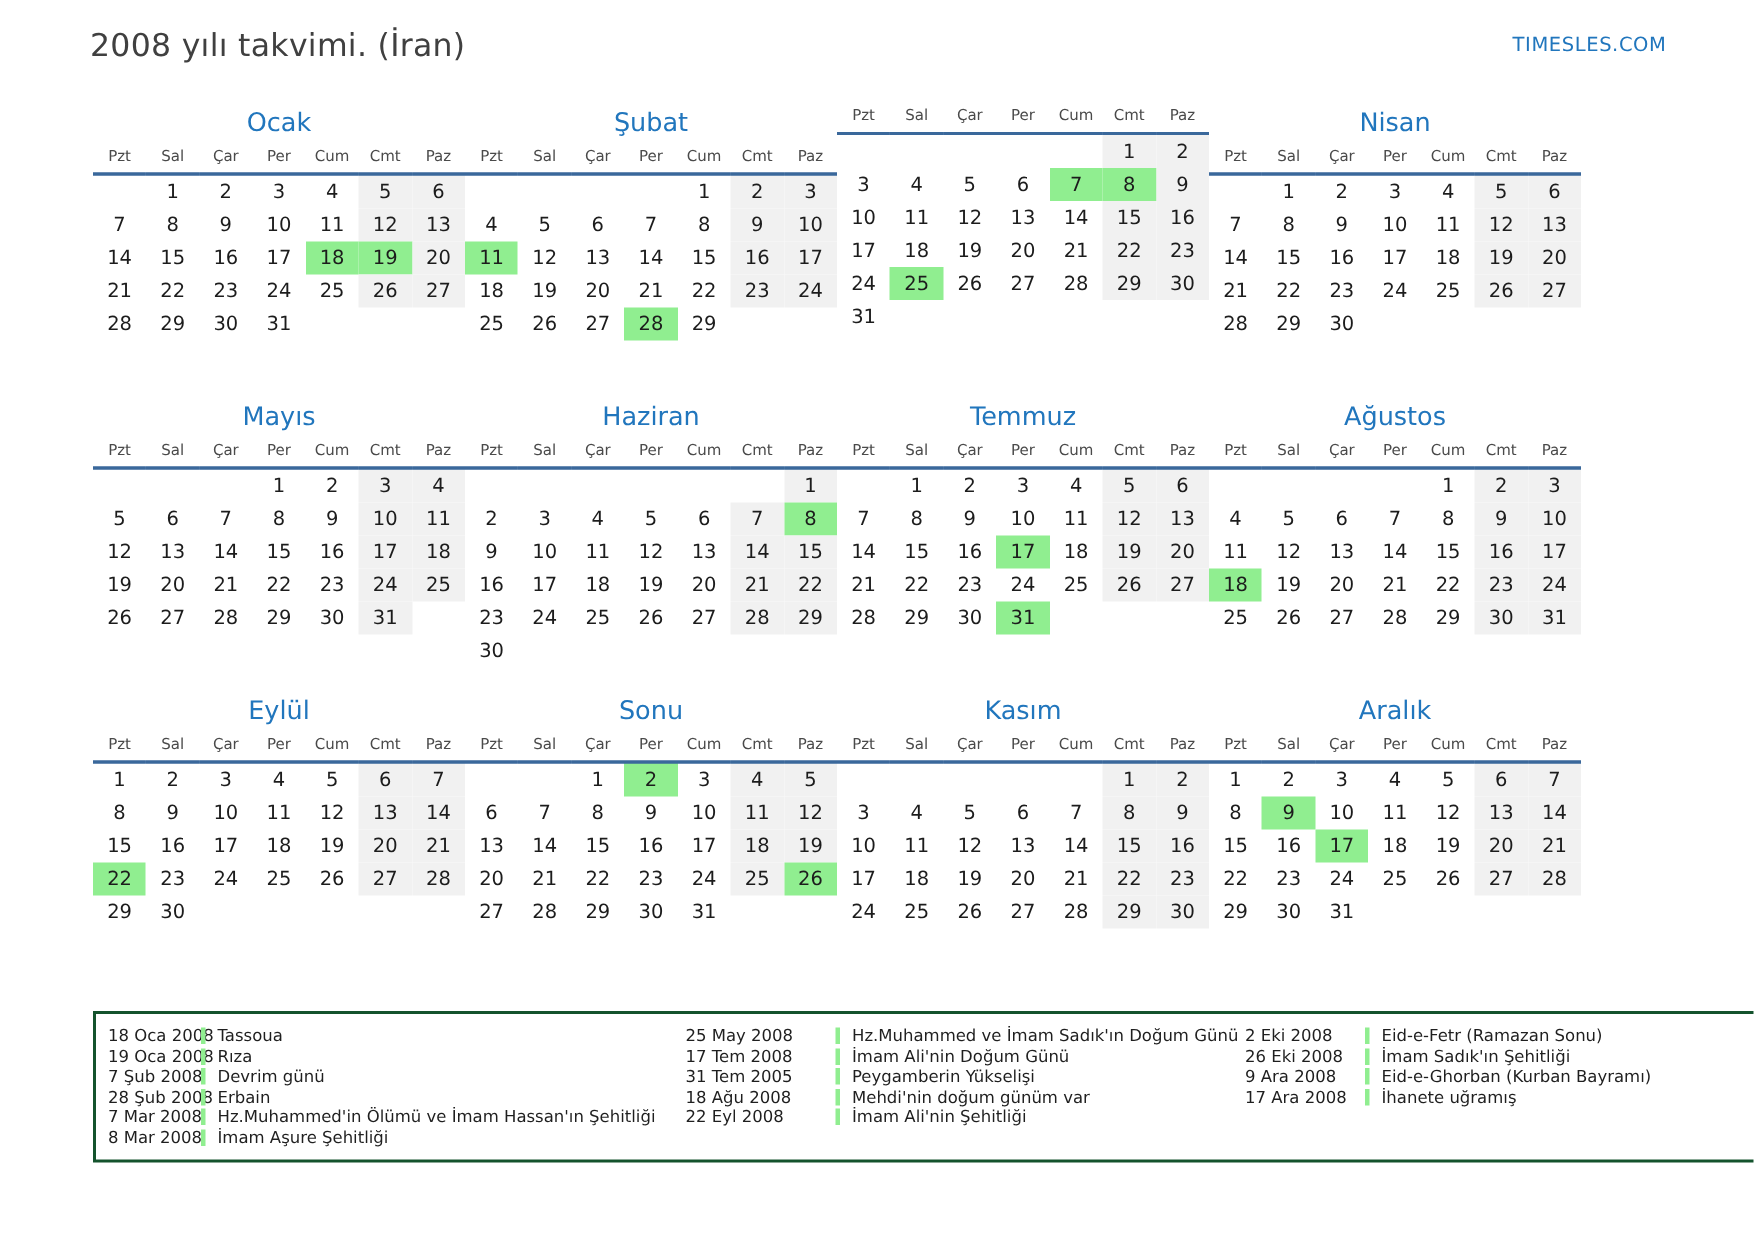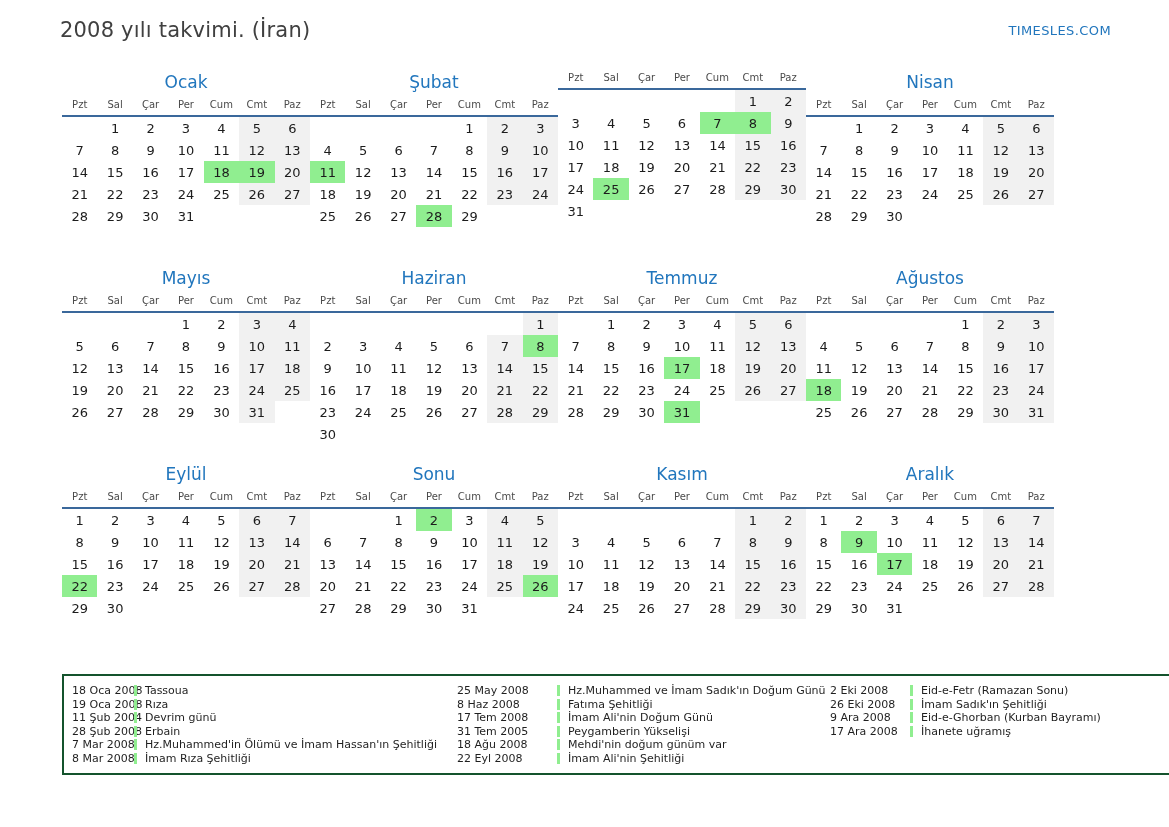--- a/index.html
+++ b/index.html
@@ -835,50 +835,45 @@
         <span class="legend-date">18 Oca 2008</span>
         <span class="tick"></span>
         <span class="legend-label">Tassoua</span>
       </div>
       <div class="legend-item">
         <span class="legend-date">19 Oca 2008</span>
         <span class="tick"></span>
         <span class="legend-label">Rıza</span>
       </div>
       <div class="legend-item">
-        <span class="legend-date">11 Şub 2004</span>
+        <span class="legend-date">7 Şub 2008</span>
         <span class="tick"></span>
         <span class="legend-label">Devrim günü</span>
       </div>
       <div class="legend-item">
         <span class="legend-date">28 Şub 2008</span>
         <span class="tick"></span>
         <span class="legend-label">Erbain</span>
       </div>
       <div class="legend-item">
         <span class="legend-date">7 Mar 2008</span>
         <span class="tick"></span>
         <span class="legend-label">Hz.Muhammed'in Ölümü ve İmam Hassan'ın Şehitliği</span>
       </div>
       <div class="legend-item">
         <span class="legend-date">8 Mar 2008</span>
         <span class="tick"></span>
-        <span class="legend-label">İmam Rıza Şehitliği</span>
+        <span class="legend-label">İmam Aşure Şehitliği</span>
       </div>
     </div>
     <div class="lcol">
       <div class="legend-item">
         <span class="legend-date">25 May 2008</span>
         <span class="tick"></span>
         <span class="legend-label">Hz.Muhammed ve İmam Sadık'ın Doğum Günü</span>
-      </div>
-      <div class="legend-item">
-        <span class="legend-date">8 Haz 2008</span>
-        <span class="tick"></span>
-        <span class="legend-label">Fatıma Şehitliği</span>
       </div>
       <div class="legend-item">
         <span class="legend-date">17 Tem 2008</span>
         <span class="tick"></span>
         <span class="legend-label">İmam Ali'nin Doğum Günü</span>
       </div>
       <div class="legend-item">
         <span class="legend-date">31 Tem 2005</span>
         <span class="tick"></span>
         <span class="legend-label">Peygamberin Yükselişi</span>

